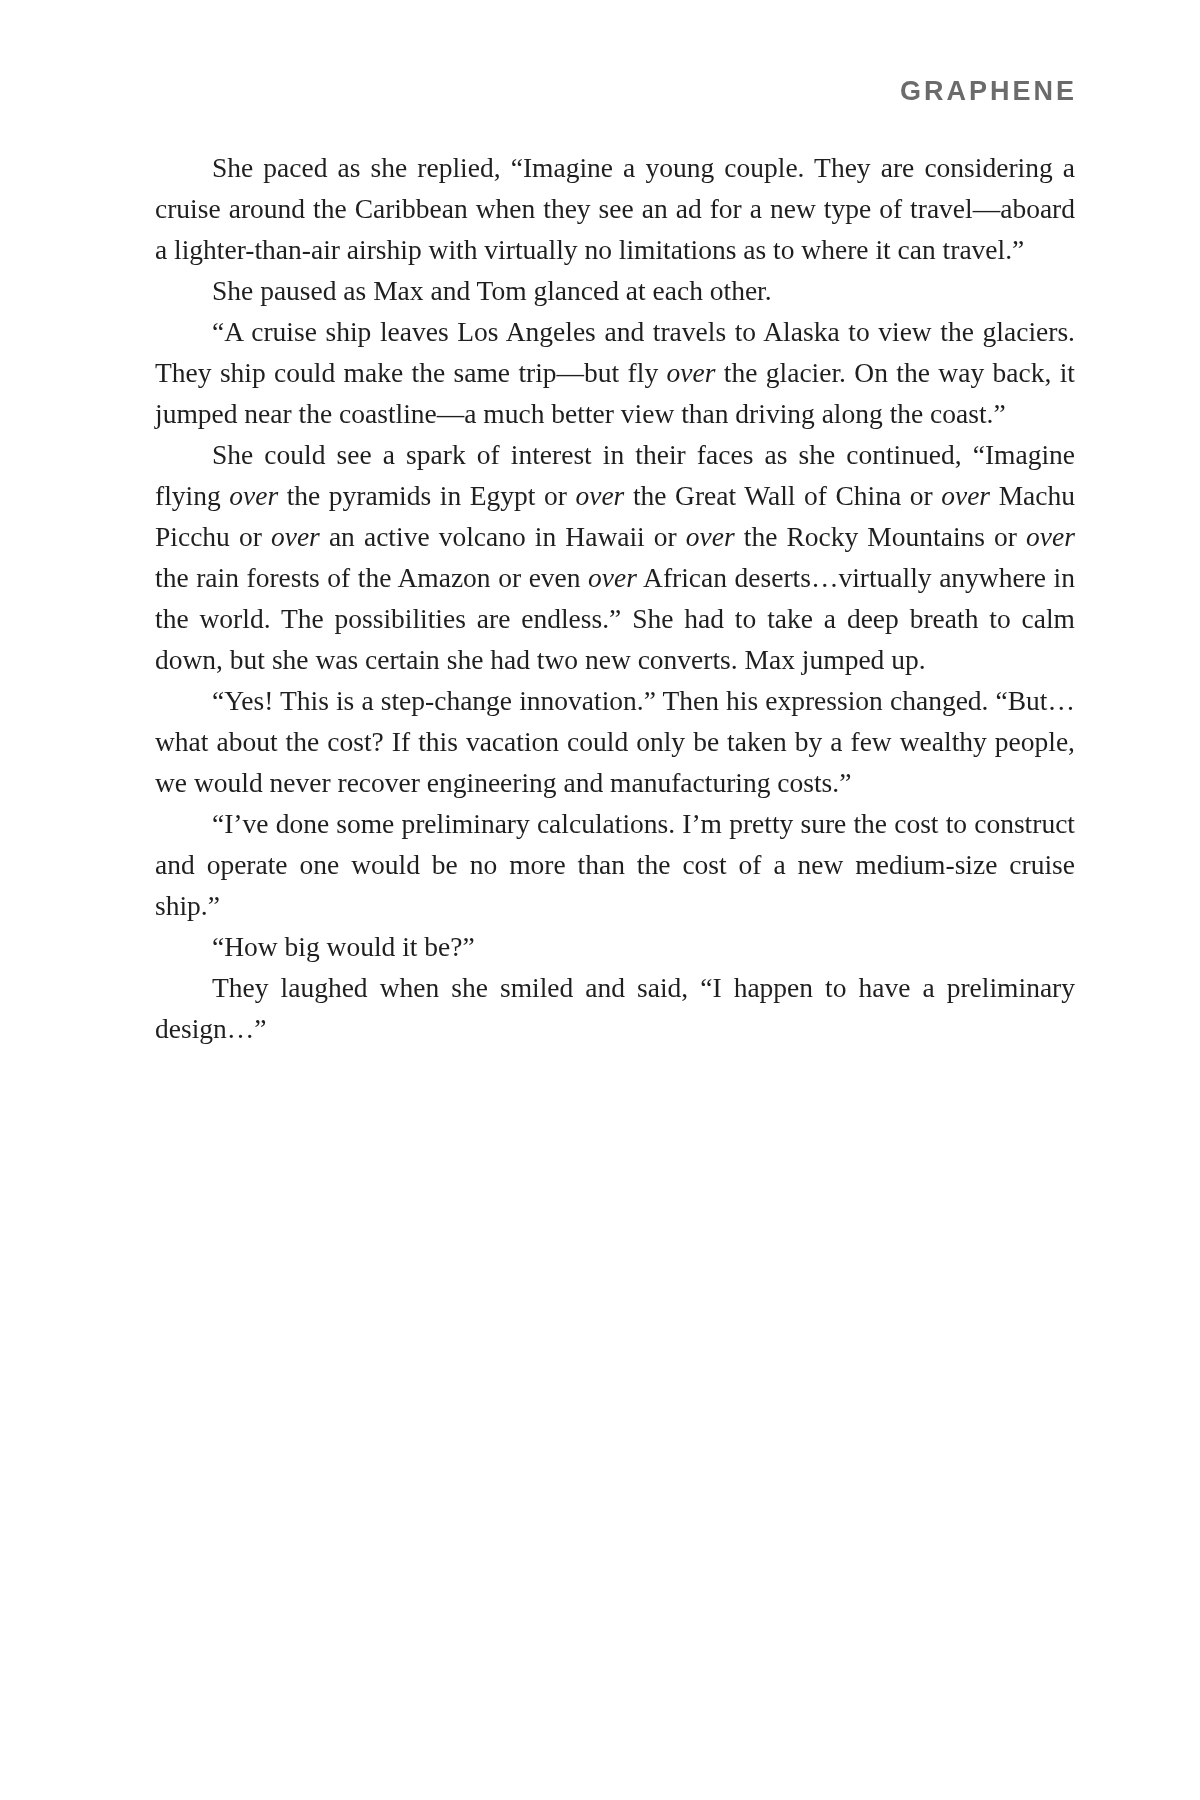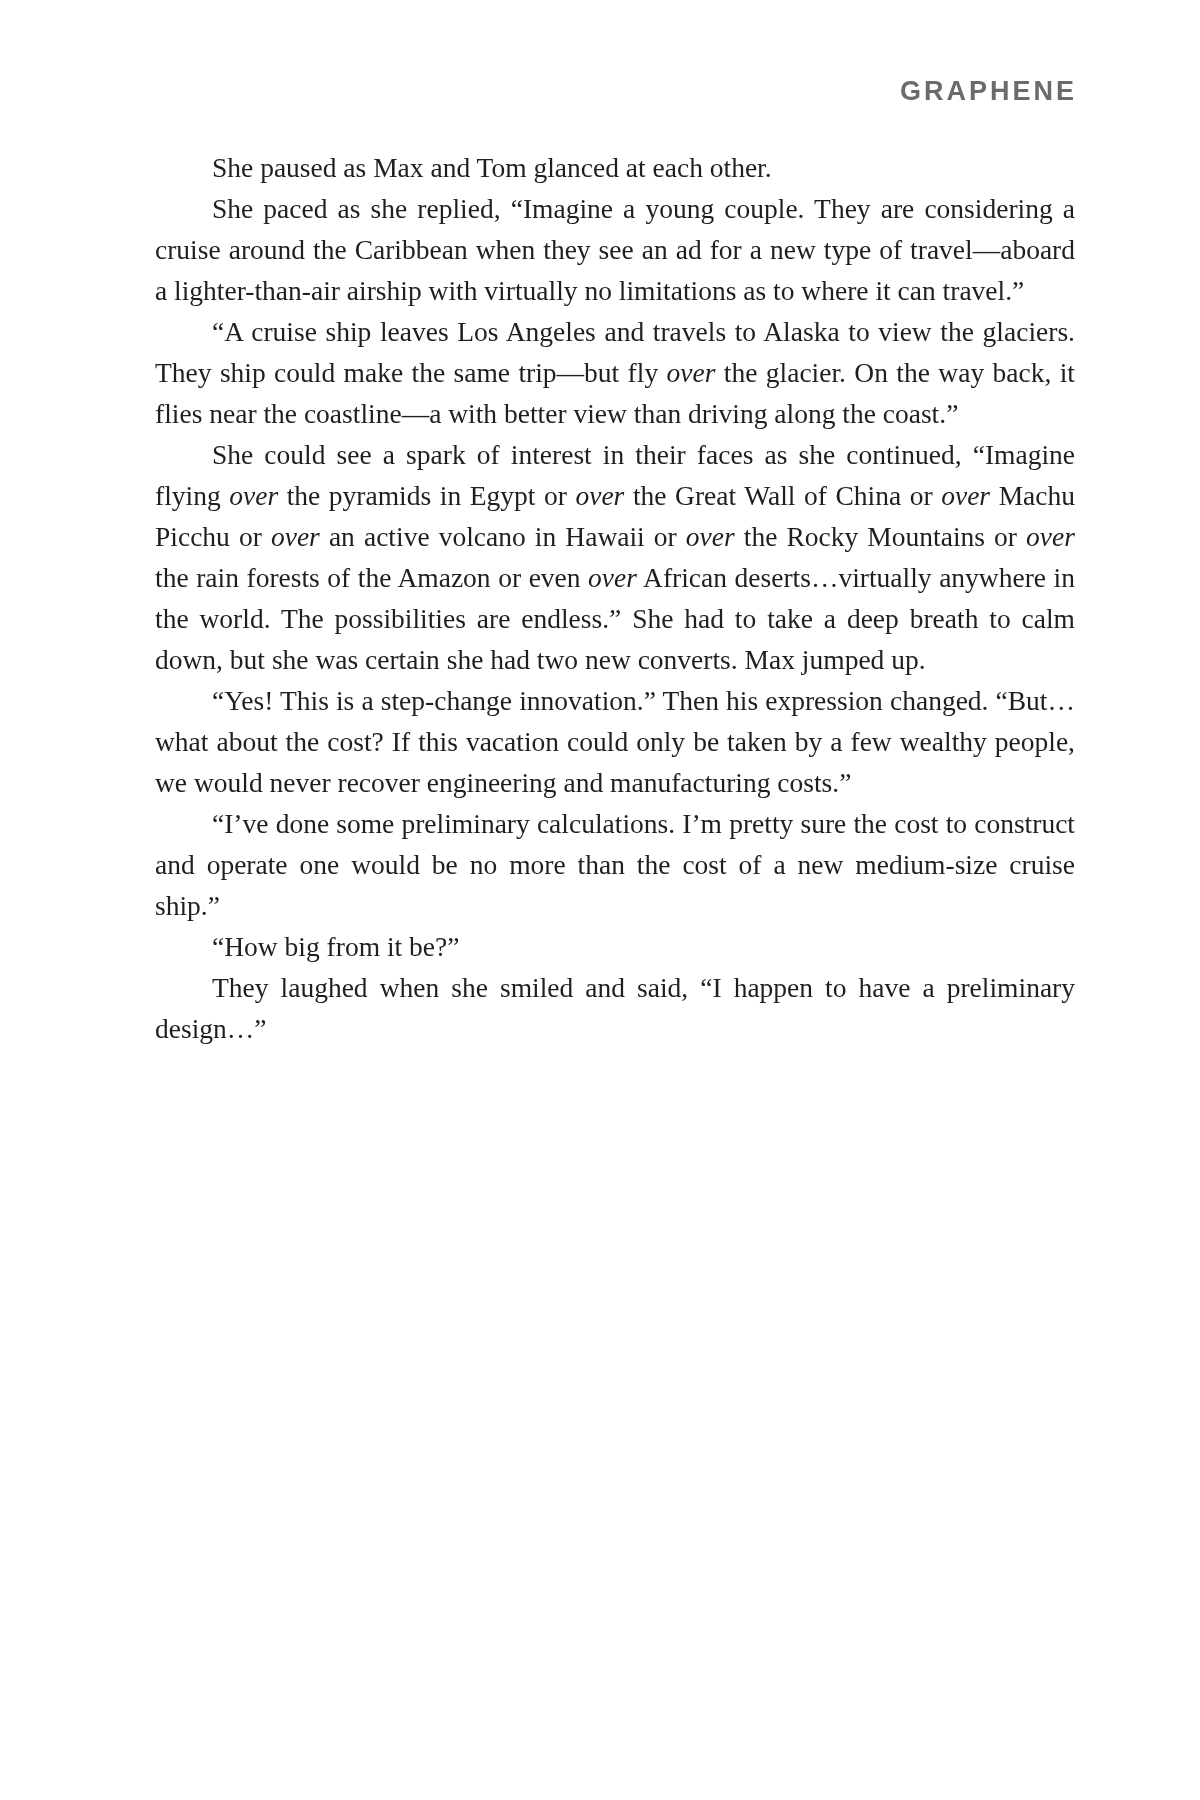--- a/index.html
+++ b/index.html
@@ -58,27 +58,27 @@
 <body>
 
 <div class="page">
 
   <header>
     <span class="running-head">GRAPHENE</span>
   </header>
 
   <main class="body-text">
     <div id="paragraphs">
+        <p><span>She paced as she replied, “Imagine a young couple. They are considering a cruise around the Caribbean when they see an ad for a new type of travel—aboard a lighter-than-air airship with virtually no limitations as to where it can travel.”</span></p>
         <p><span>She paused as Max and Tom glanced at each other.</span></p>
-        <p><span>She paced as she replied, “Imagine a young couple. They are considering a cruise around the Caribbean when they see an ad for a new type of travel—aboard a lighter-than-air airship with virtually no limitations as to where it can travel.”</span></p>
-        <p><span>“A cruise ship leaves Los Angeles and travels to Alaska to view the glaciers. They ship could make the same trip—but fly </span><em>over</em><span> the glacier. On the way back, it flies near the coastline—a with better view than driving along the coast.”</span></p>
+        <p><span>“A cruise ship leaves Los Angeles and travels to Alaska to view the glaciers. They ship could make the same trip—but fly </span><em>over</em><span> the glacier. On the way back, it jumped near the coastline—a much better view than driving along the coast.”</span></p>
         <p><span>She could see a spark of interest in their faces as she continued, “Imagine flying </span><em>over</em><span> the pyramids in Egypt or </span><em>over</em><span> the Great Wall of China or </span><em>over</em><span> Machu Picchu or </span><em>over</em><span> an active volcano in Hawaii or </span><em>over</em><span> the Rocky Mountains or </span><em>over</em><span> the rain forests of the Amazon or even </span><em>over</em><span> African deserts…virtually anywhere in the world. The possibilities are endless.” She had to take a deep breath to calm down, but she was certain she had two new converts. Max jumped up.</span></p>
         <p><span>“Yes! This is a step-change innovation.” Then his expression changed. “But…what about the cost? If this vacation could only be taken by a few wealthy people, we would never recover engineering and manufacturing costs.”</span></p>
         <p><span>“I’ve done some preliminary calculations. I’m pretty sure the cost to construct and operate one would be no more than the cost of a new medium-size cruise ship.”</span></p>
-        <p><span>“How big from it be?”</span></p>
+        <p><span>“How big would it be?”</span></p>
         <p><span>They laughed when she smiled and said, “I happen to have a preliminary design…”</span></p>
       </div>
   </main>
 
   <footer>
     <span class="folio">11</span>
   </footer>
 
 </div>
 

